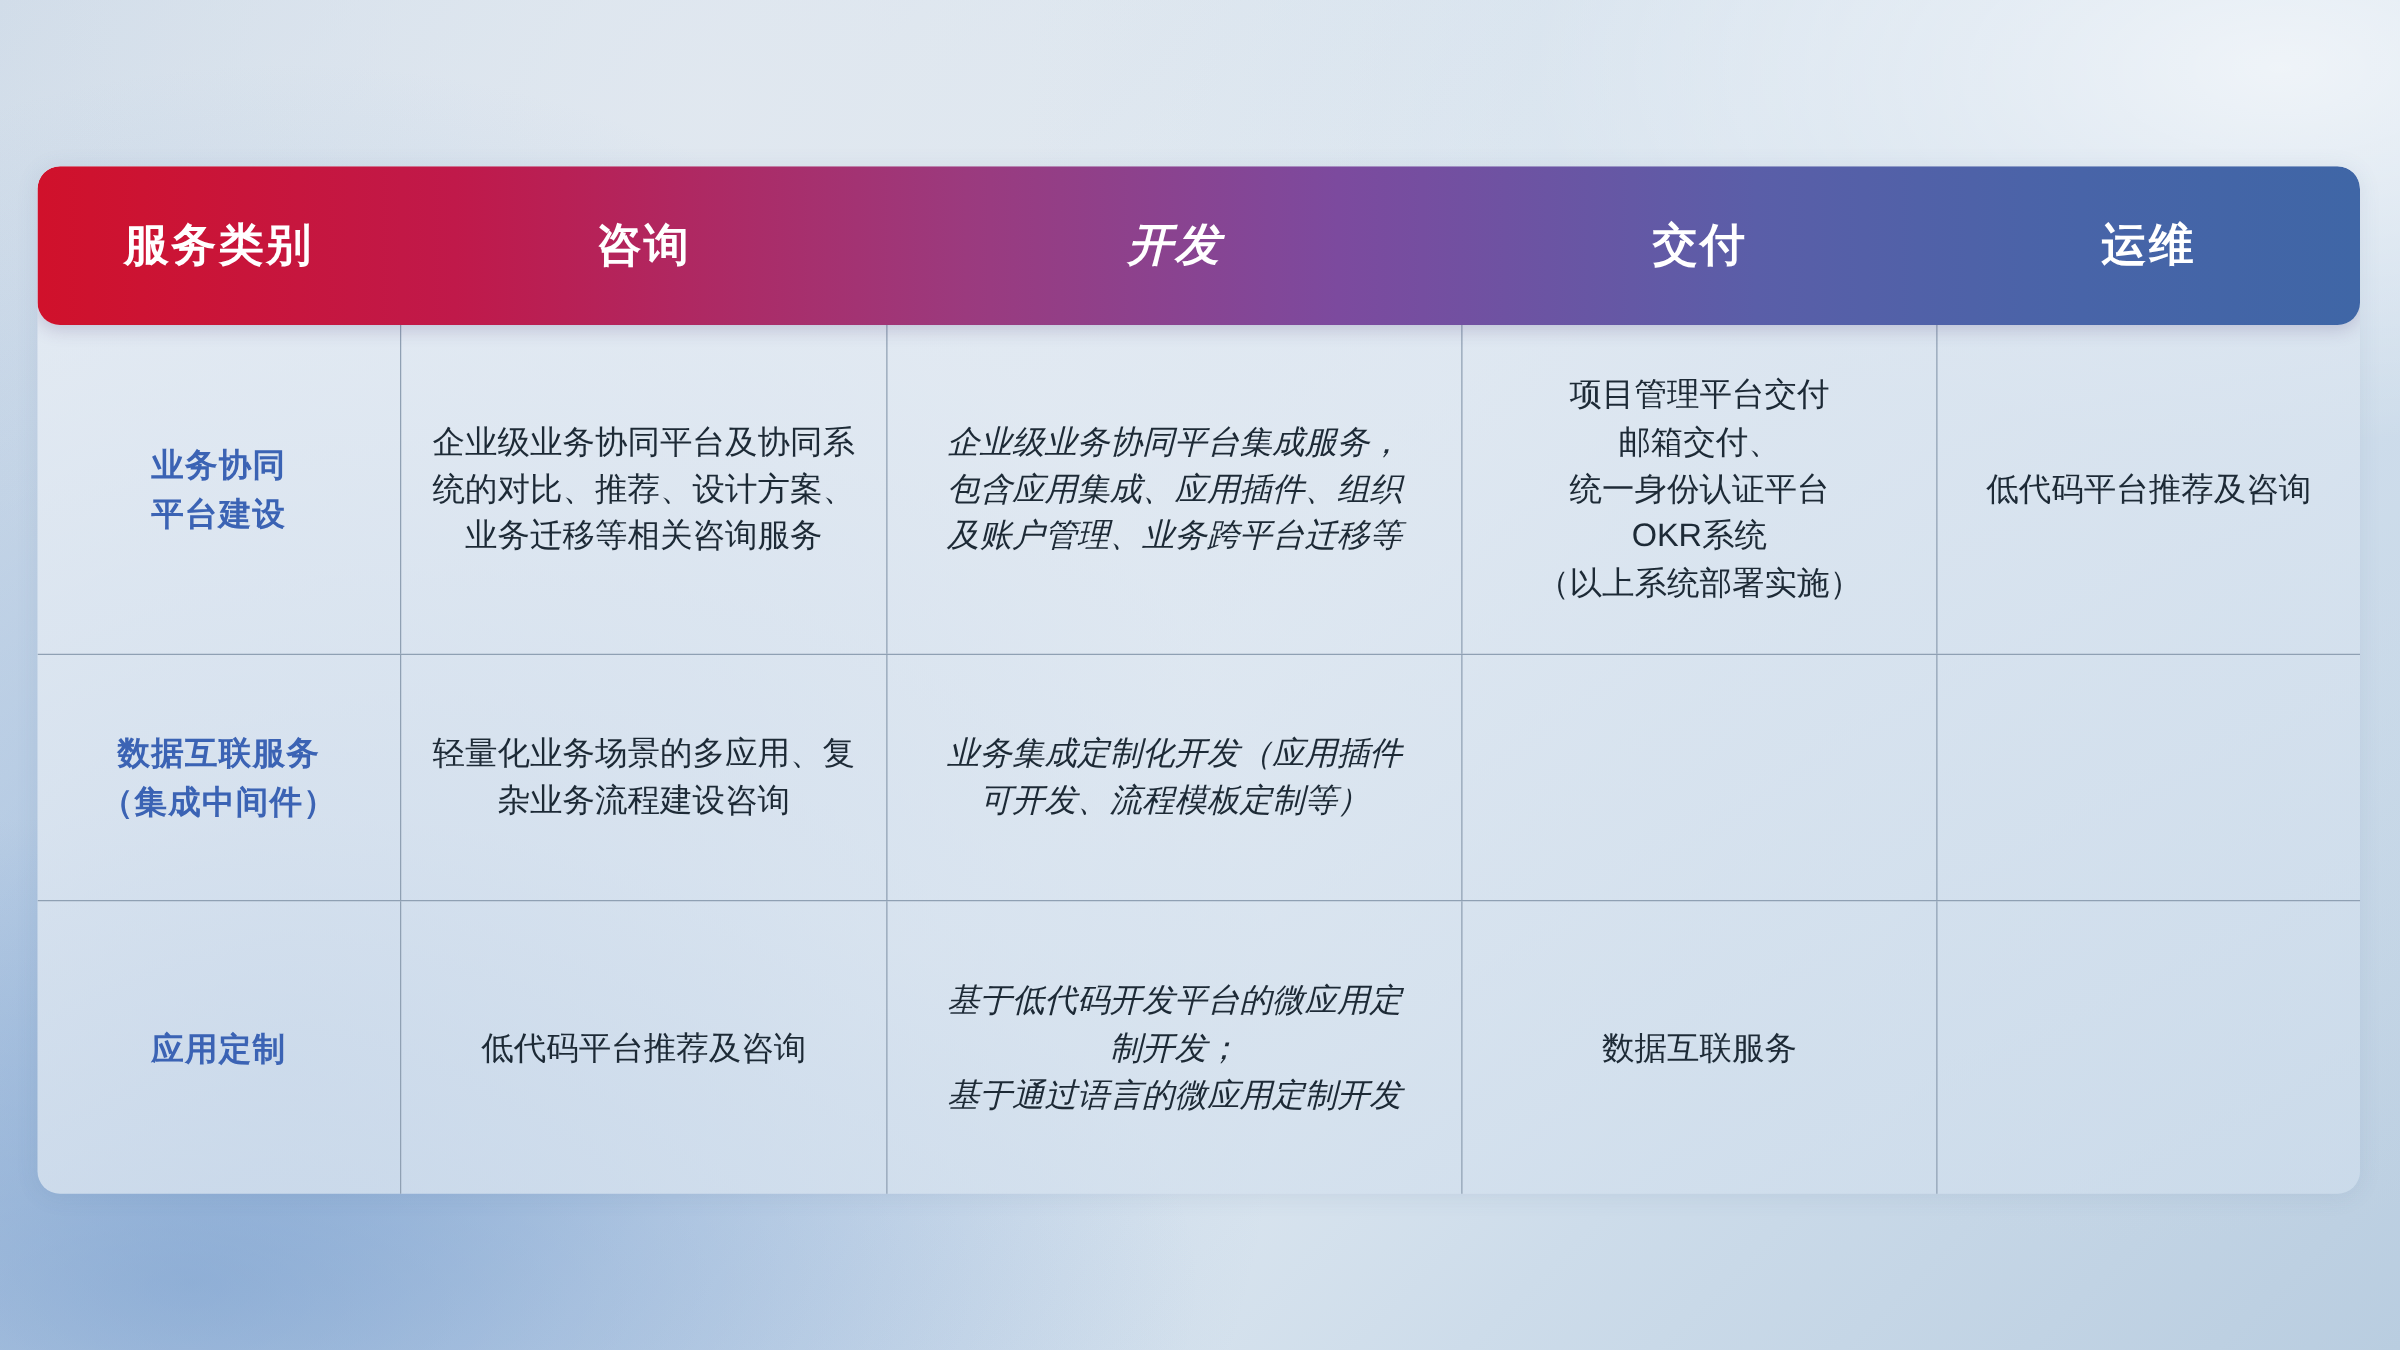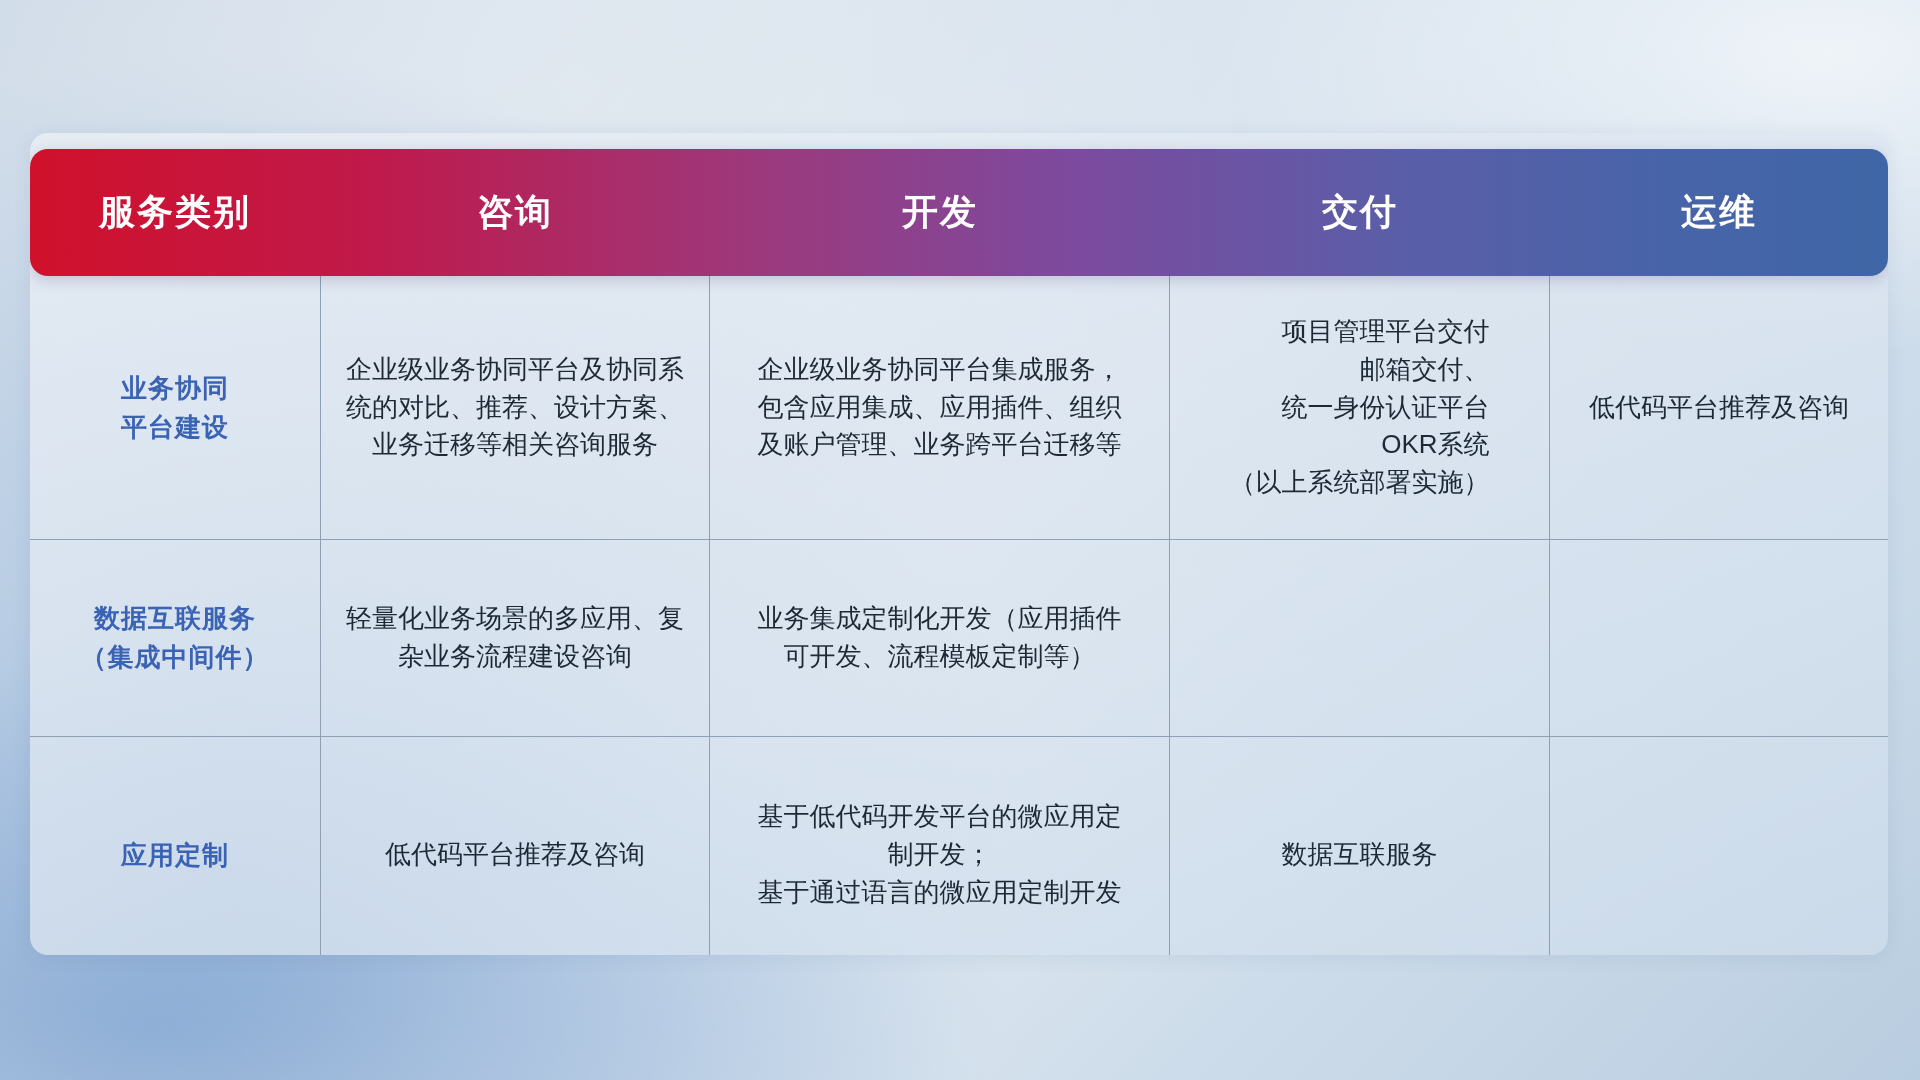--- a/index.html
+++ b/index.html
@@ -48,21 +48,20 @@
 
   .header-row {
     display: flex;
     height: 127px;
     border-radius: 18px;
     background: linear-gradient(90deg, #d0112b 0%, #c0194a 18%, #9b3a7e 40%, #7c4a9e 56%, #5a5ea8 74%, #4864a8 88%, #3f66a6 100%);
     box-shadow: 0 4px 14px rgba(80,60,120,0.22);
     position: relative;
     z-index: 2;
     flex: 0 0 auto;
-    margin-top: 16px;
   }
   .header-cell {
     display: flex;
     align-items: center;
     justify-content: center;
     color: #ffffff;
     font-size: 36px;
     font-weight: bold;
     letter-spacing: 2px;
   }
@@ -102,22 +101,22 @@
     font-size: 26px;
     letter-spacing: 1px;
     border-right: none;
     line-height: 1.5;
   }
   .cell.divider-left { border-left: 1px solid #8fa0b3; }
 
   
   .c0 { width: 290px; }
   .c1 { width: 390px; }
-  .c2 { width: 460px; }
-  .c3 { width: 380px; text-align: right; }
+  .c2 { width: 460px; font-style: italic; }
+  .c3 { width: 380px; }
   .c4 { width: 338px; }
 
   .nowrap-lines { white-space: pre-line; }
 </style>
 </head>
 <body>
 
 <div class="bg-soft"></div>
 
 <div class="table-wrap">

